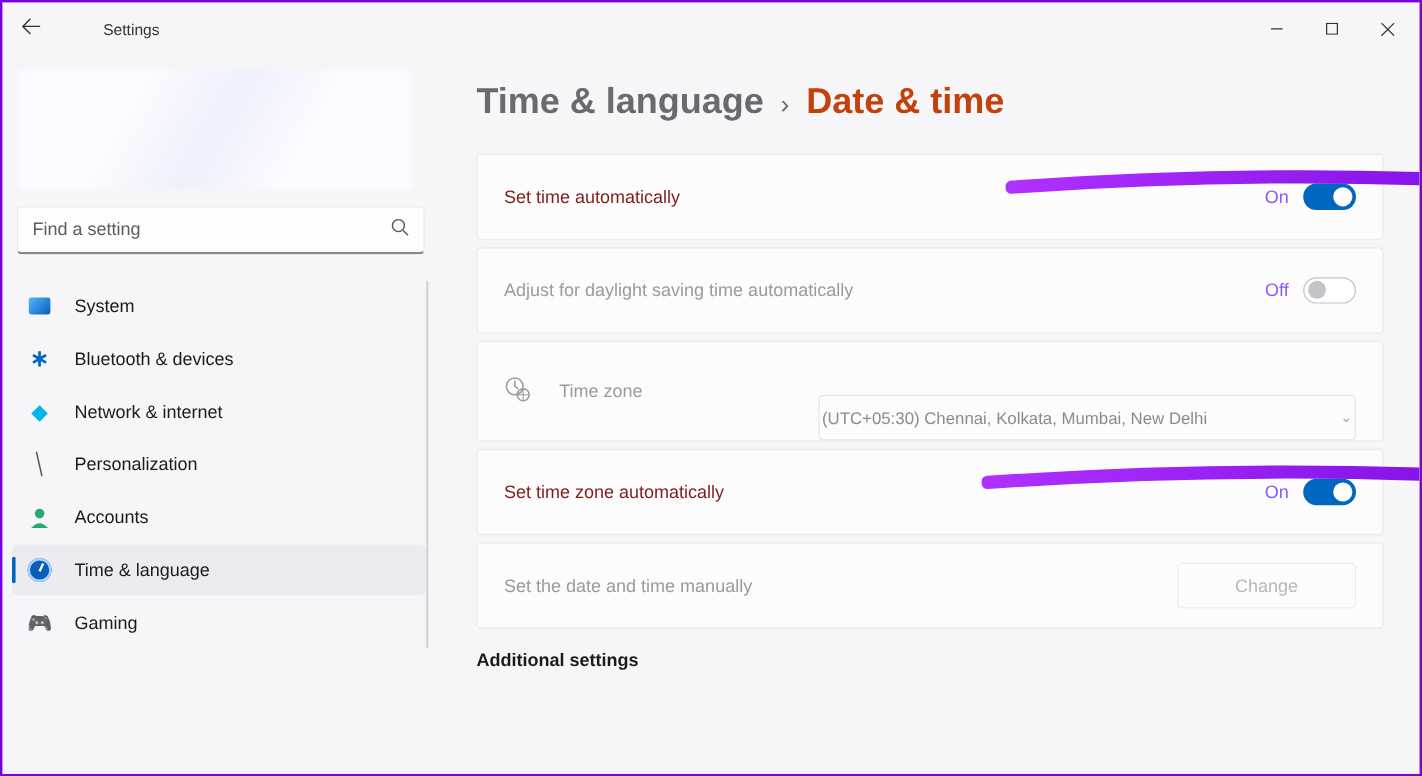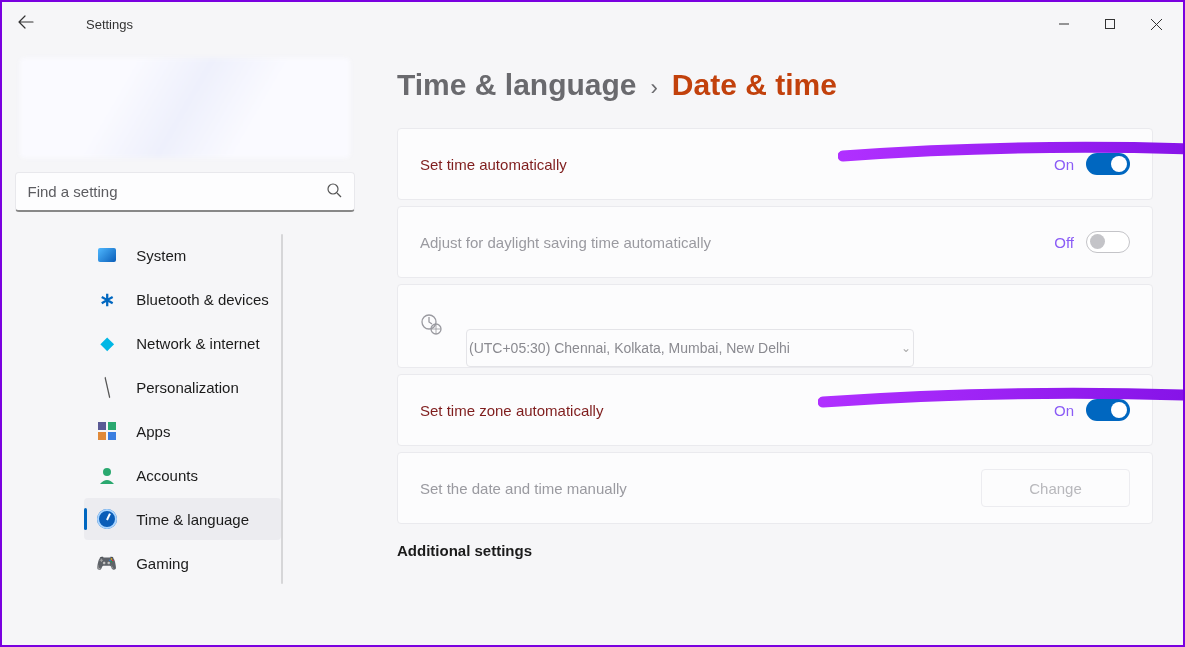--- a/index.html
+++ b/index.html
@@ -3,21 +3,21 @@
 <meta charset="utf-8">
 <style>
 * { box-sizing: border-box; margin: 0; padding: 0; font-family: "Segoe UI", -apple-system, sans-serif; }
 body { background: #f6f6f8; width: 1185px; height: 647px; overflow: hidden; border: 2px solid #7a00e0; position: relative; }
 .titlebar { display: flex; align-items: center; height: 44px; padding: 0 4px; gap: 36px; }
 .titlebar .back { width: 40px; text-align: center; font-size: 16px; color: #333; cursor: pointer; }
 .titlebar .title { font-size: 13px; color: #333; margin-left: 4px; }
 .titlebar .winctrls { margin-left: auto; display: flex; }
 .titlebar .winctrls div { width: 46px; height: 32px; display: flex; align-items: center; justify-content: center; font-size: 12px; color: #333; cursor: pointer; }
 .content { display: flex; height: calc(100% - 44px); }
-.sidebar { width: 365px; padding: 8px 12px 8px 8px; display: flex; flex-direction: column; position: relative; align-items: center; }
+.sidebar { width: 365px; padding: 8px 12px 8px 8px; display: flex; flex-direction: column; position: relative; }
 .account-placeholder { width: 330px; height: 100px; margin: 4px 0 14px 4px; background: linear-gradient(120deg, #fafaff 30%, #eef0fc 50%, #fafaff 70%); filter: blur(2px); border-radius: 4px; }
 .search { display: flex; align-items: center; width: 340px; height: 40px; background: #fdfdfe; border: 1px solid #e8e8ec; border-bottom: 2px solid #888; border-radius: 4px; padding: 0 12px; margin: 0 0 22px 4px; }
 .search input { flex: 1; border: none; outline: none; font-size: 15px; background: transparent; color: #333; }
 .search input::placeholder { color: #5c5c60; }
 .search .mag { font-size: 15px; color: #444; }
 .nav { display: flex; flex-direction: column; gap: 2px; position: relative; }
 .nav-divider { position: absolute; right: -2px; top: 0; bottom: 0; width: 2px; background: #d6d6d8; border-radius: 2px; }
 .nav-item { display: flex; align-items: center; height: 42px; padding: 0 12px; border-radius: 4px; cursor: pointer; font-size: 15px; color: #1b1b1b; position: relative; }
 .nav-item.selected { background: #ececf0; }
 .nav-item.selected::before { content: ""; position: absolute; left: 0; top: 10px; bottom: 10px; width: 3px; background: #0067c0; border-radius: 3px; }
@@ -115,31 +115,20 @@
       </div>
       <div class="nav-item">
         <span class="nav-icon ic-net">◆</span>
         <span>Network &amp; internet</span>
       </div>
       <div class="nav-item">
         <span class="nav-icon ic-pen">╱</span>
         <span>Personalization</span>
       </div>
       <div class="nav-item">
-        <span class="nav-icon">
-            <span class="ic-apps">
-              <span></span>
-              <span></span>
-              <span></span>
-              <span></span>
-            </span>
-          </span>
-        <span>Apps</span>
-      </div>
-      <div class="nav-item">
         <span class="nav-icon ic-acc">
           <svg width="18" height="18" viewBox="0 0 18 18">
               <circle cx="9" cy="6" r="4" fill="#2aa86f"></circle>
               <path d="M2 18 Q9 10 16 18" fill="#2aa86f"></path>
             </svg>
         </span>
         <span>Accounts</span>
       </div>
       <div class="nav-item selected">
         <span class="nav-icon">
@@ -185,20 +174,21 @@
 
     <div class="card disabled" style="min-height:84px;">
       <span class="card-icon">
         <svg width="22" height="22" viewBox="0 0 22 22">
             <circle cx="9" cy="9" r="7" stroke="#9a9aa0" fill="none" stroke-width="1.3"></circle>
             <path d="M9 4 V9 L12 11" stroke="#9a9aa0" fill="none" stroke-width="1.3"></path>
             <circle cx="16" cy="16" r="5" stroke="#9a9aa0" fill="none" stroke-width="1.3"></circle>
             <path d="M11 16 H21 M16 11 V21" stroke="#9a9aa0" stroke-width="0.8"></path>
           </svg>
       </span>
+      <span class="card-label">Time zone</span>
       <div class="dropdown">
         <span>(UTC+05:30) Chennai, Kolkata, Mumbai, New Delhi</span>
         <span class="chev">⌄</span>
       </div>
     </div>
 
     <div class="card">
       <span class="card-label">Set time zone automatically</span>
       <span class="toggle-label">On</span>
       <div class="toggle on"></div>

